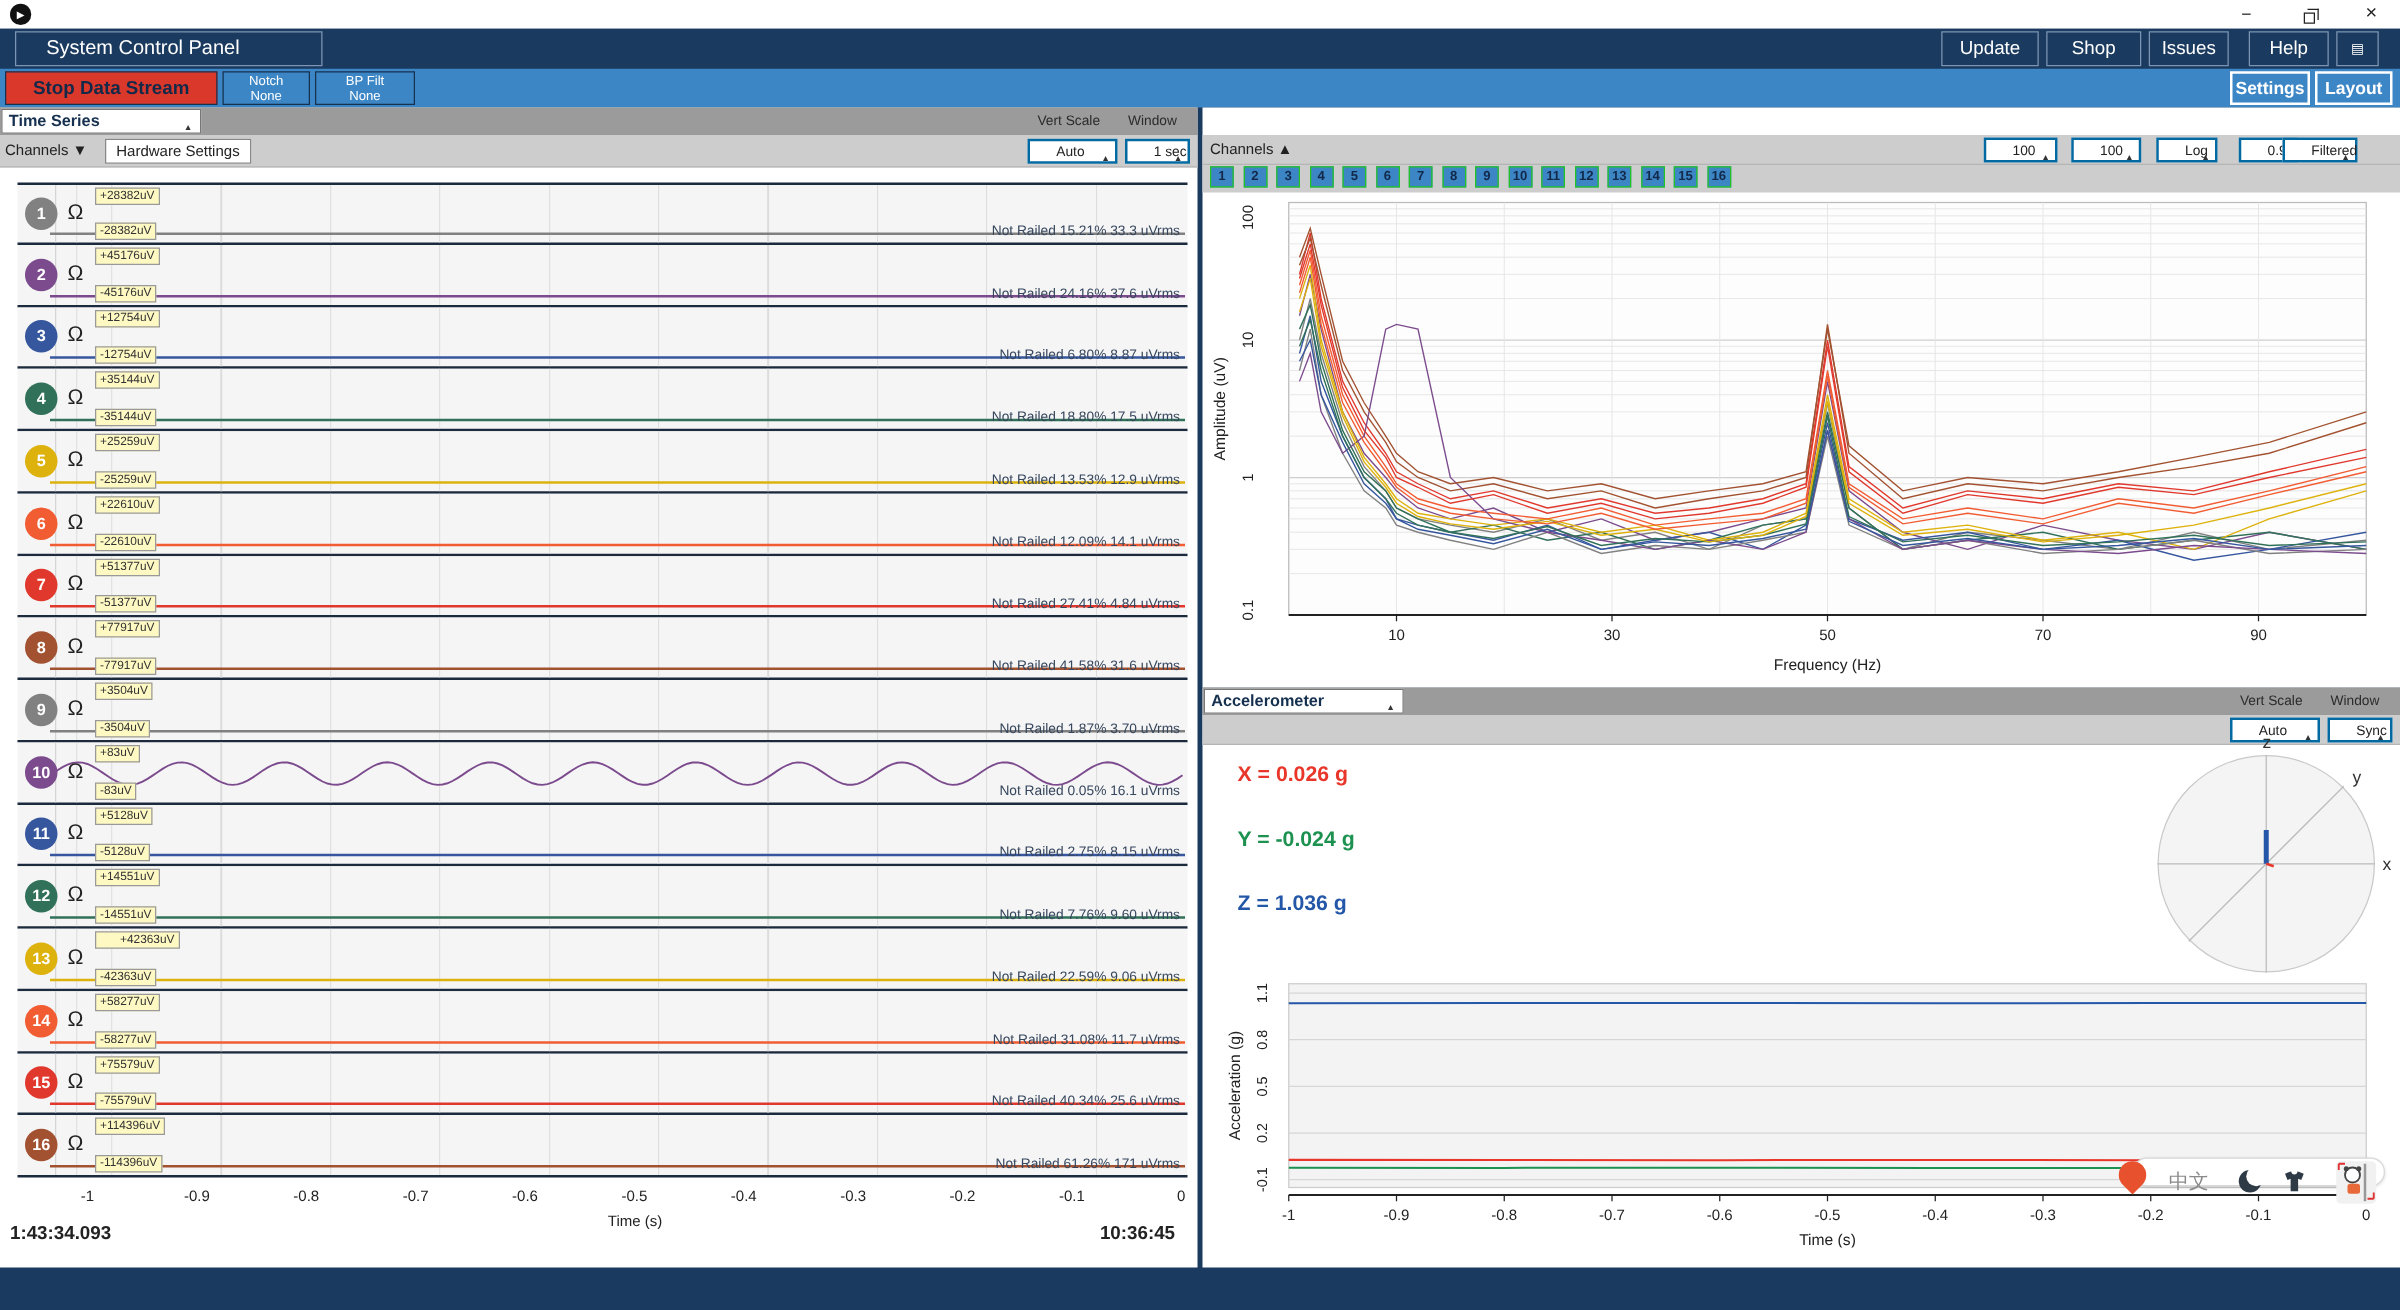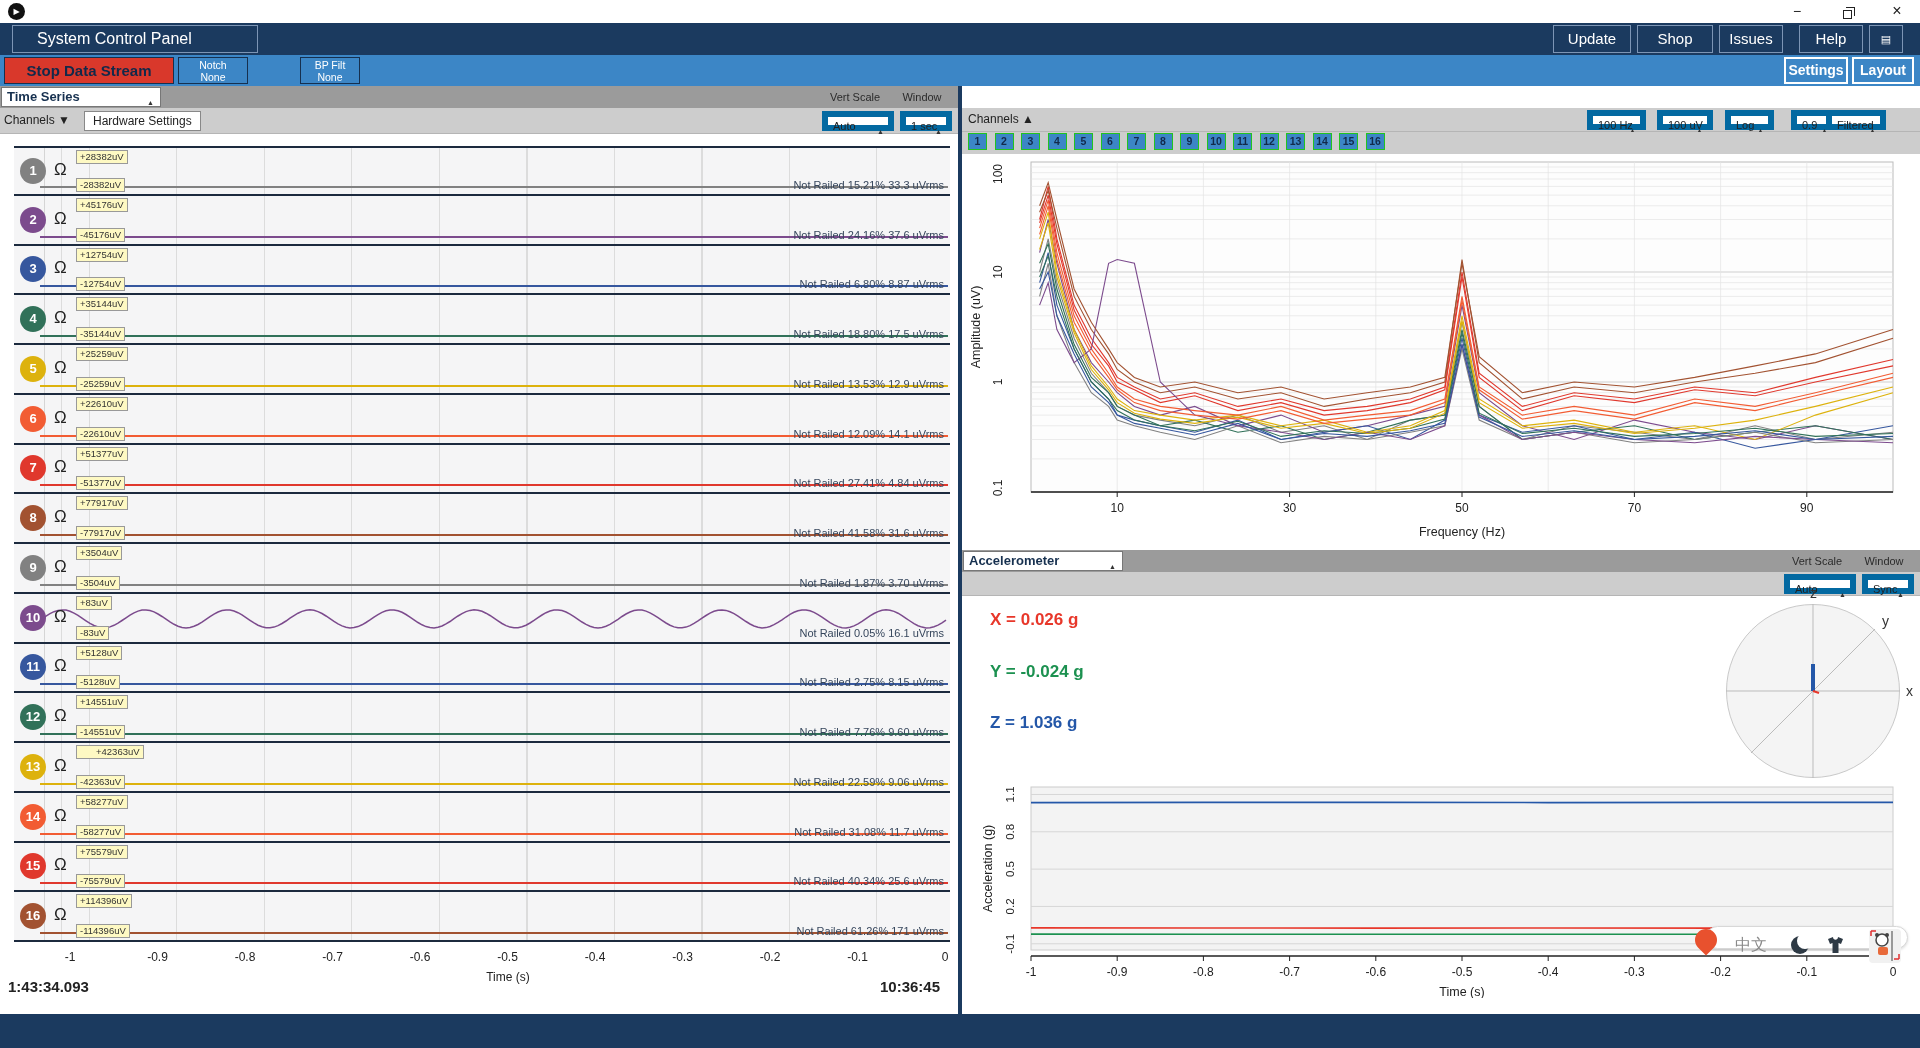--- a/index.html
+++ b/index.html
@@ -34,22 +34,22 @@
     color:#fff; font-weight:bold; font-size:14px; text-align:center; line-height:23px; }
 
   
   .widget { position:absolute; background:#fff; }
   .whead { position:absolute; left:0; top:0; width:100%; height:22px; background:#9b9b9b; }
   .wtitle { position:absolute; left:1px; top:1px; width:160px; height:20px; background:#fff;
     border:1px solid #777; font-size:13px; font-weight:bold; color:#16304f; line-height:18px; padding-left:5px; }
   .wtitle .arr { position:absolute; right:6px; top:6px; font-size:7px; color:#333; }
   .wsub { position:absolute; left:0; top:22px; width:100%; height:26px; background:#cdcdcd; border-bottom:1px solid #b5b5b5;}
   .hlabel { position:absolute; top:5px; font-size:11px; color:#2b2b2b; text-align:center; }
-  .dd { position:absolute; top:3px; height:20px; background:#fff; border:6px solid #0369a1;
-    font-size:11px; color:#222; line-height:18px; padding-left:5px; }
+  .dd { position:absolute; top:3px; height:20px; background:#fff; border:2px solid #0369a1;
+    font-size:11px; color:#222; line-height:18px; padding-left:21px; }
   .dd .arr { position:absolute; right:4px; top:6px; font-size:7px; color:#333; }
 
   
   #ts-rows { position:absolute; left:0; top:60px; width:956px; }
   .ts-row { position:absolute; left:14px; width:936px; border-bottom:2px solid #1c2a3e; background:#f5f5f6; }
   .ts-row.first { border-top:2px solid #1c2a3e; }
   .ts-grid { position:absolute; left:30px; right:2px; top:0; bottom:0;
     background-image:repeating-linear-gradient(to right,#dcdcdc 0 1px,transparent 1px 87.5px);
     background-position-x:44px; border-left:1px solid #d5d5d5;}
   .chip { position:absolute; left:6px; top:50%; margin-top:-13px; width:26px; height:26px; border-radius:50%;
@@ -109,21 +109,21 @@
     <div class="mbtn" style="left:1799px;width:64px;">Help</div>
     <div class="mbtn" style="left:1869px;width:34px;font-size:11px;">▤</div>
   </div>
 
   <div class="toolbar">
     <div class="stopbtn">Stop Data Stream</div>
     <div class="filtbtn" style="left:178px;width:70px;">
       <div>Notch</div>
       <div>None</div>
     </div>
-    <div class="filtbtn" style="left:252px;width:60px;margin-left:48px;">
+    <div class="filtbtn" style="left:252px;width:80px;">
       <div>BP Filt</div>
       <div>None</div>
     </div>
     <div class="tb-right" style="left:1784px;width:64px;">Settings</div>
     <div class="tb-right" style="left:1852px;width:62px;">Layout</div>
   </div>
 
   <div class="widget" style="left:0;top:86px;width:958px;height:928px;">
     <div class="whead">
       <div class="wtitle"><span>Time Series</span><span class="arr">▲</span></div>

